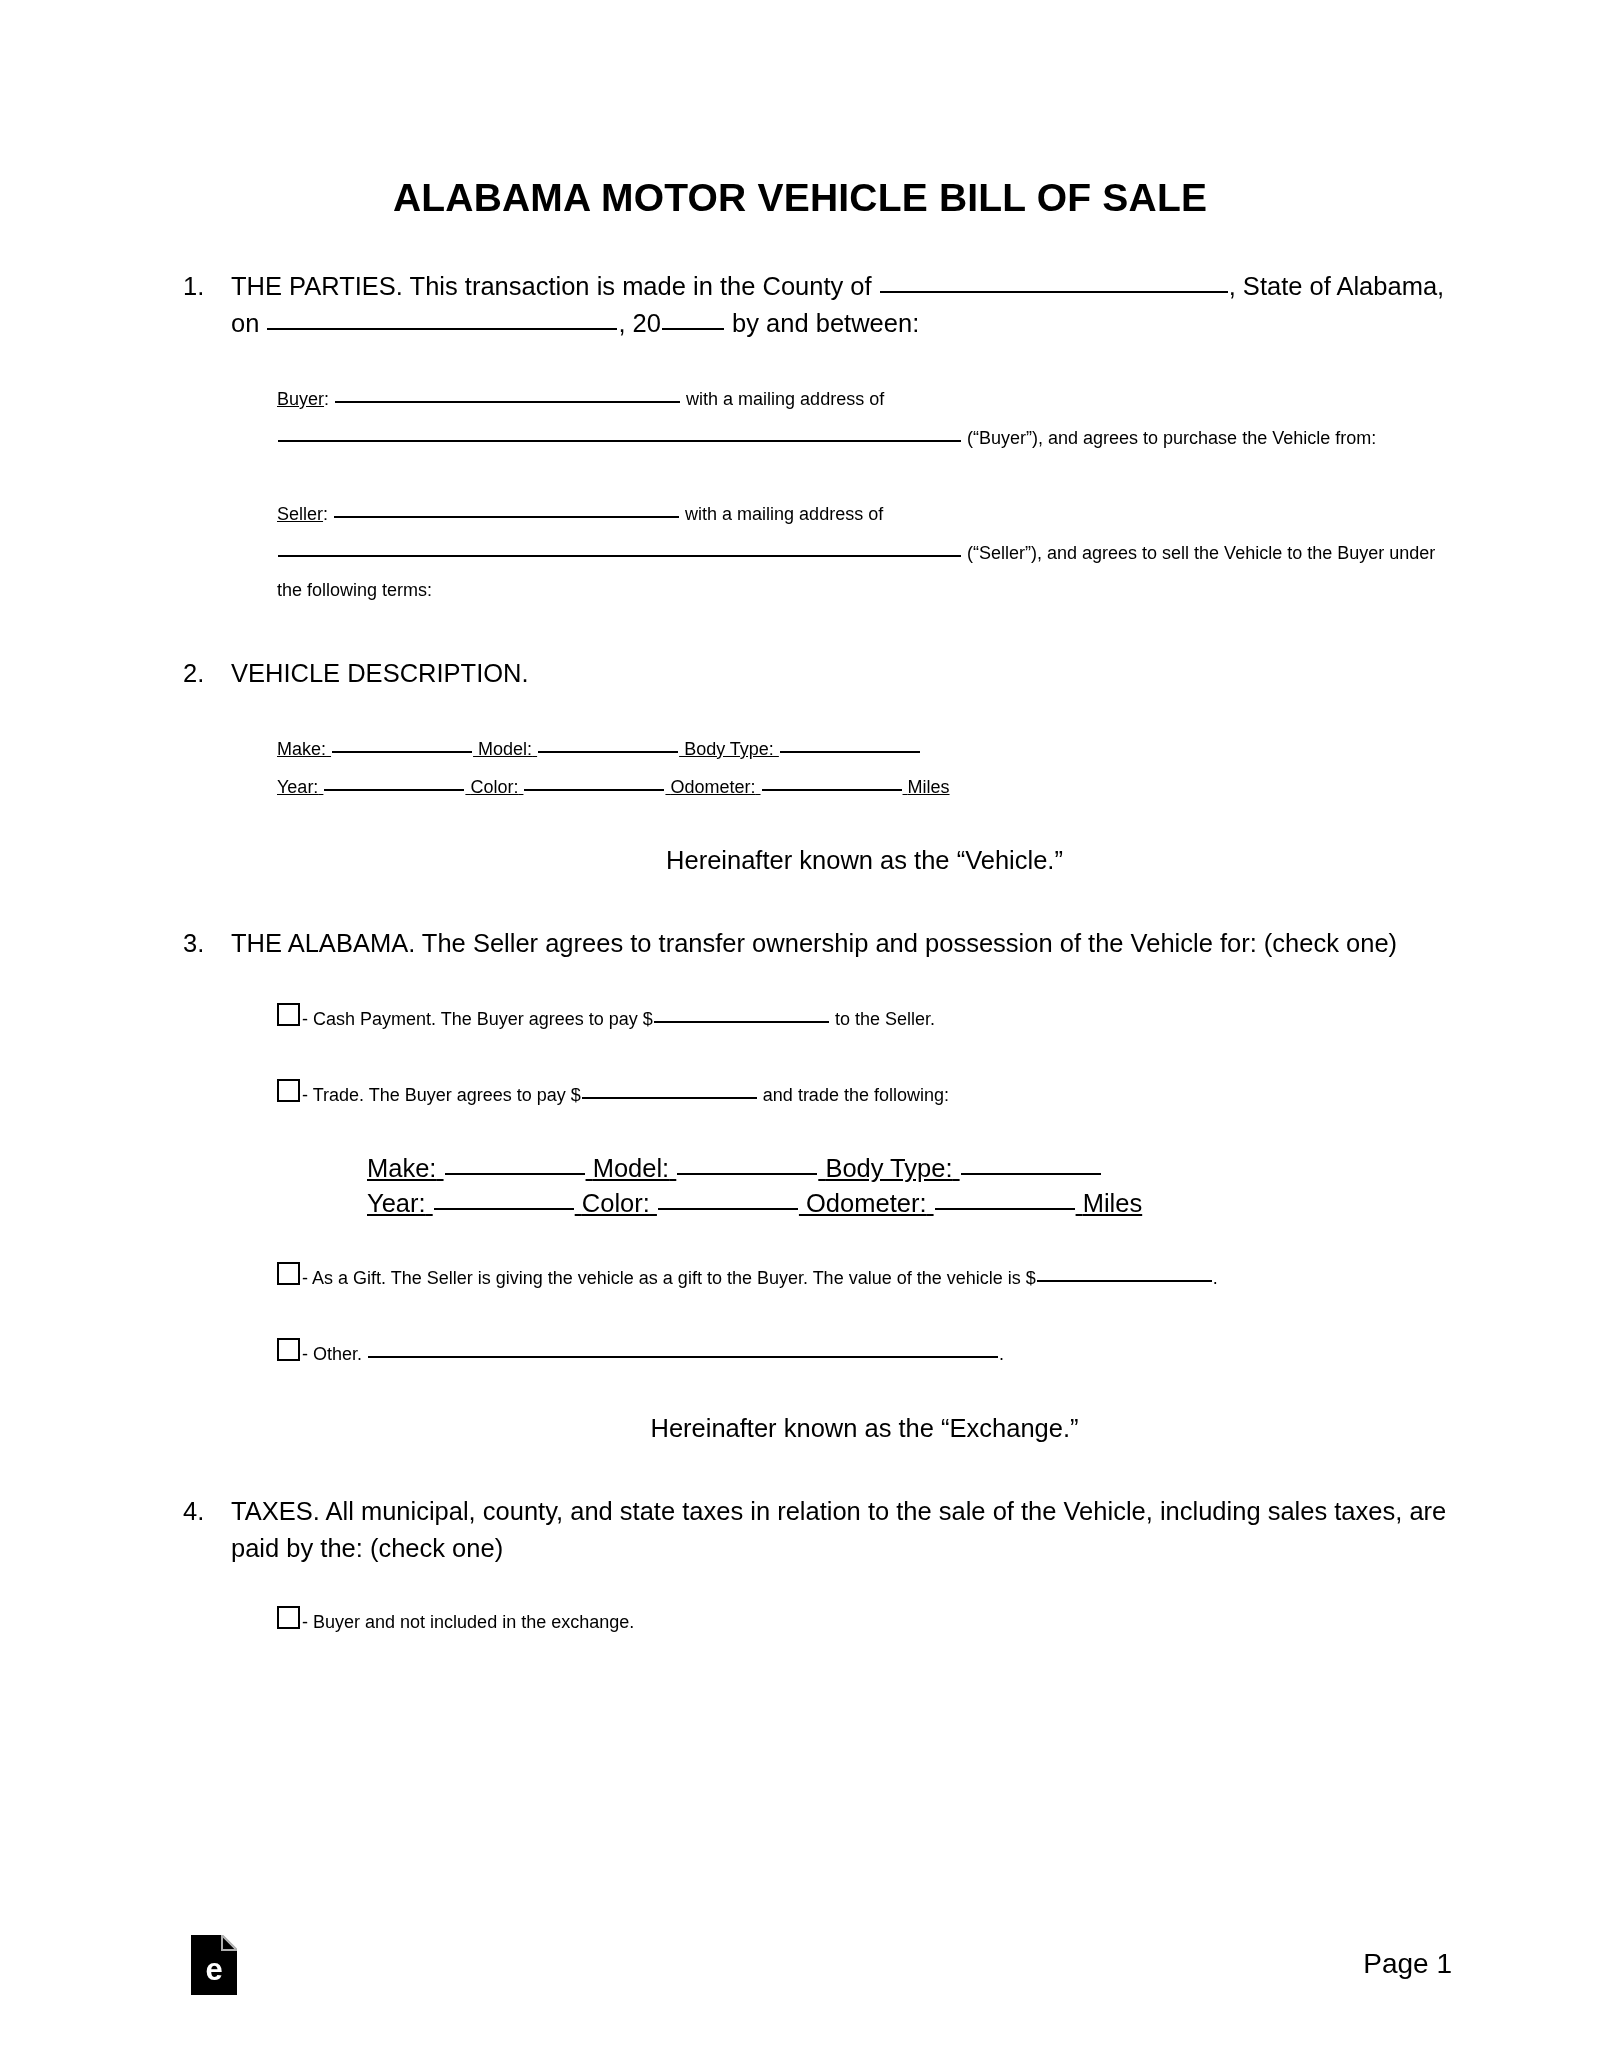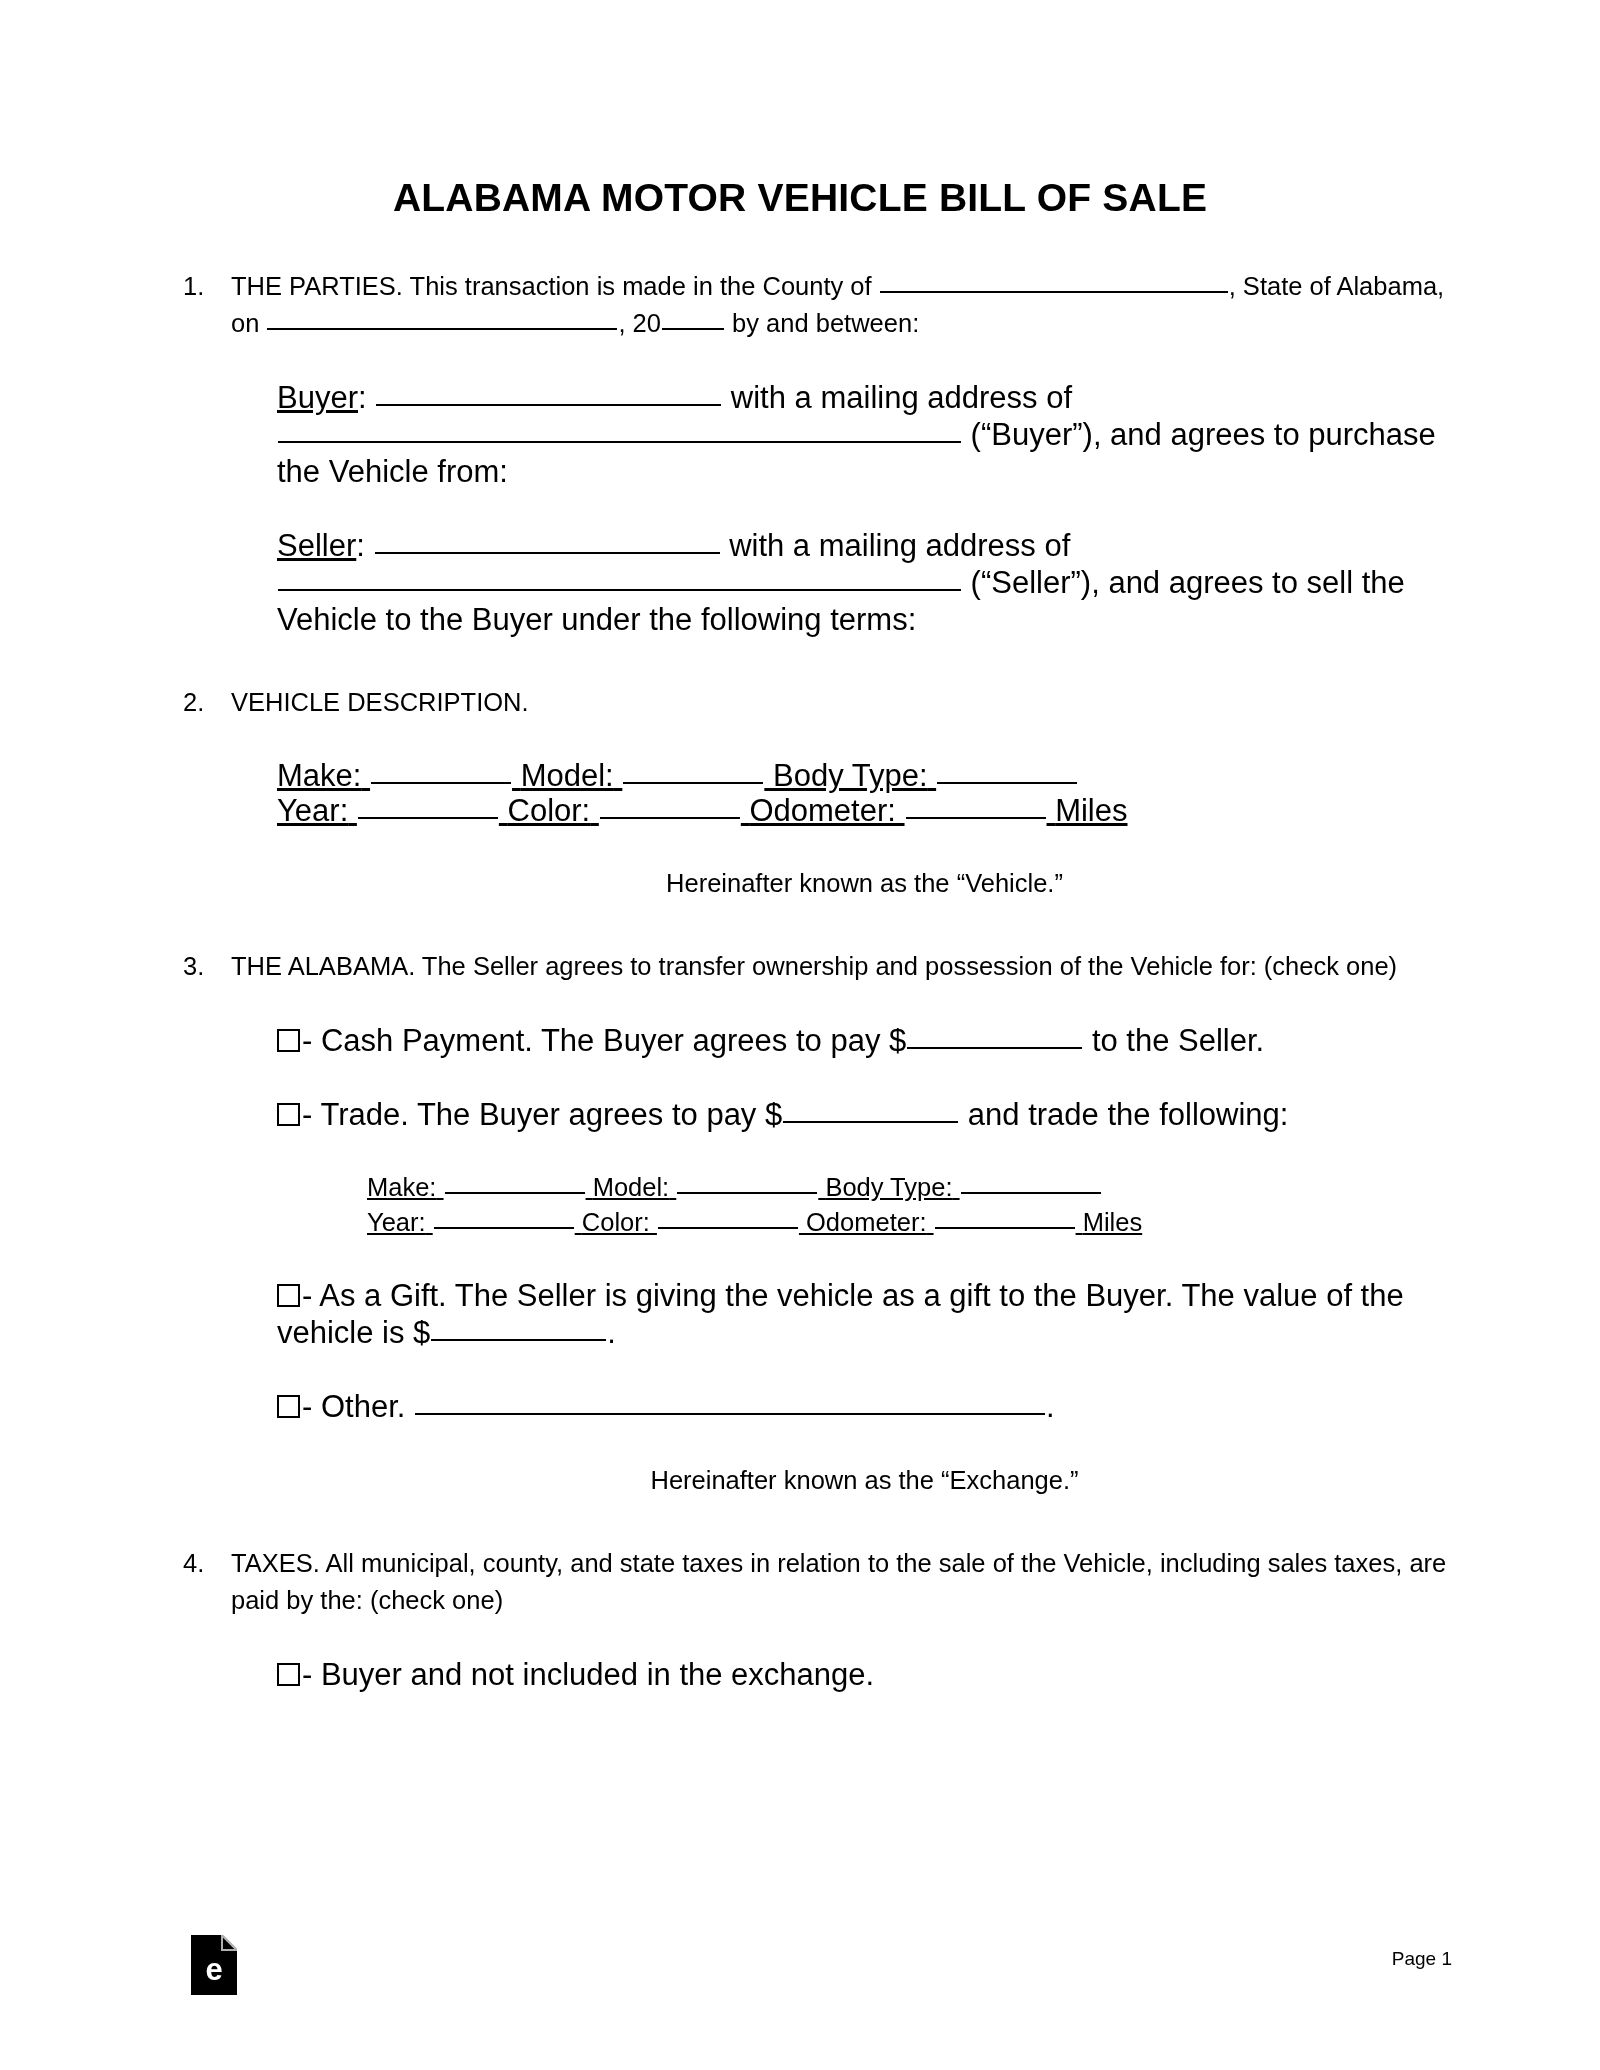--- a/index.html
+++ b/index.html
@@ -56,21 +56,21 @@
   .indent1 {
     margin-left: 277px;
     margin-right: 148px;
     font-size: 25.5px;
     line-height: 37px;
     text-align: center;
   }
   .indent-block {
     margin-left: 277px;
     margin-right: 140px;
-    font-size: 31px;
+    font-size: 18px;
     line-height: 37px;
   }
   .indent2 {
     margin-left: 367px;
     margin-right: 140px;
     font-size: 25.5px;
     line-height: 36px;
   }
   .b { font-weight: normal; }
   .u { text-decoration: underline; }
@@ -110,21 +110,21 @@
     position: absolute;
     left: 191px;
     top: 1935px;
     width: 46px;
     height: 60px;
   }
   .page-num {
     position: absolute;
     right: 148px;
     top: 1948px;
-    font-size: 19px;
+    font-size: 28px;
     text-align: right;
   }
 </style>
 </head>
 <body>
 
 <div class="page">
 
   <div class="doc-title">ALABAMA MOTOR VEHICLE BILL OF SALE</div>
 

